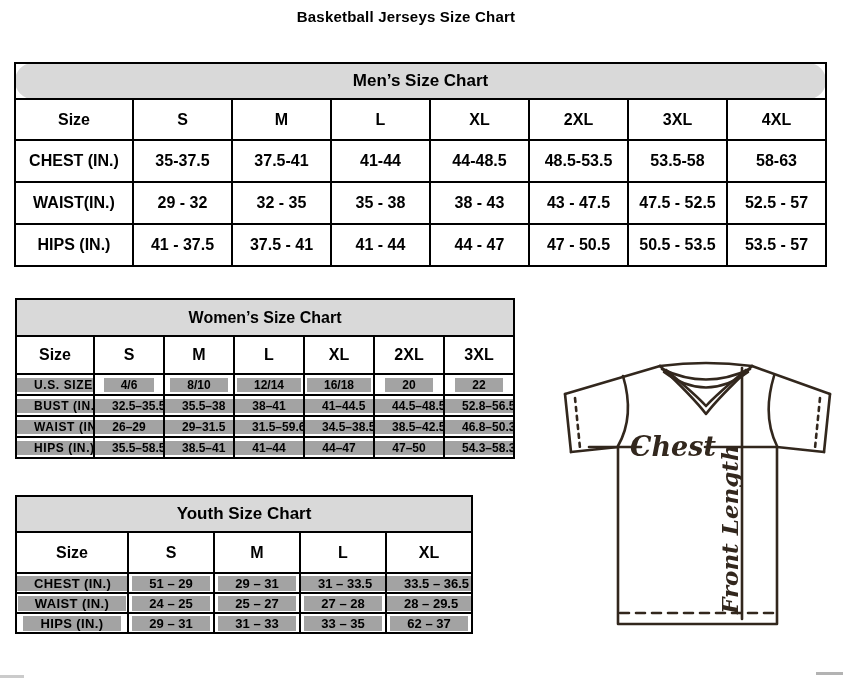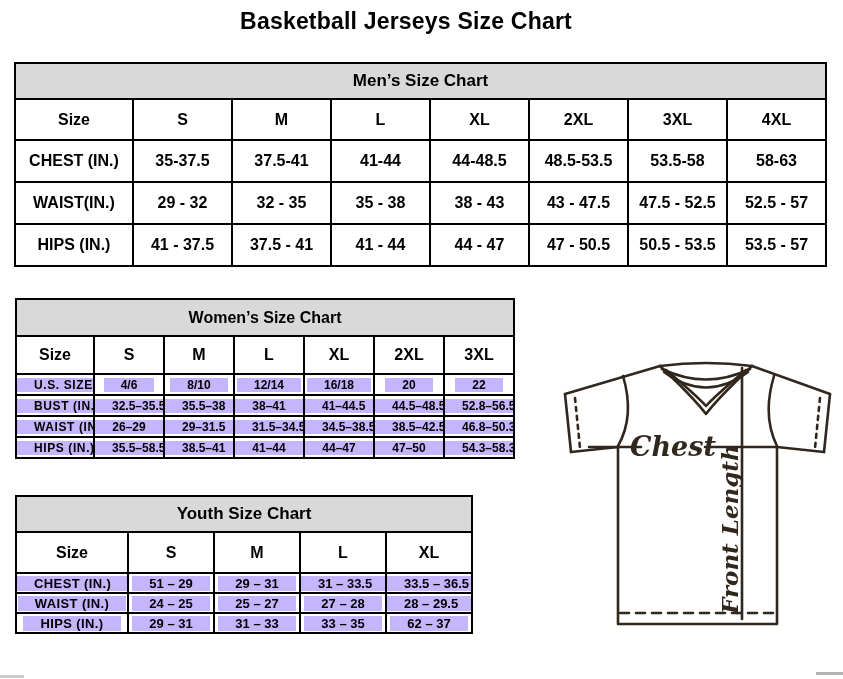--- a/index.html
+++ b/index.html
@@ -1,47 +1,47 @@
 <!DOCTYPE html>
 <html><head>
 <meta charset="utf-8">
 <style>
   html,body { margin:0; padding:0; background:#ffffff; }
   body { width:843px; height:679px; position:relative; overflow:hidden;
          font-family:"Liberation Sans", sans-serif; color:#000; }
 
   .page-title { position:absolute; top:8px; left:0; width:812px; text-align:center;
-                font-size:23px; font-weight:bold; letter-spacing:0.2px; }
+                font-size:15px; font-weight:bold; letter-spacing:0.2px; }
 
   table.tbl { position:absolute; border-collapse:collapse; table-layout:fixed;
               font-weight:bold; text-align:center; color:#000; }
   table.tbl th, table.tbl td { border:2px solid #000; padding:0; font-weight:bold; overflow:hidden; white-space:nowrap; }
   .band { background:#d9d9d9; }
 
   
   .mens { left:14px; top:62px; width:812px; }
-  .mens .band   { height:34px; font-size:17px; }
+  .mens .band   { height:34px; font-size:17px;border-radius:18px; }
   .mens tr.hdr th  { height:39px; font-size:16px; }
   .mens tr.data th, .mens tr.data td { height:40px; font-size:16px; }
 
   
   .womens { left:15px; top:298px; width:500px; }
   .womens .band  { height:35px; font-size:16px;margin-left:21px; }
   .womens tr.hdr th { height:36px; font-size:16px; }
   .womens tr.data th, .womens tr.data td { height:19px; font-size:12px; }
   .womens tr.data th { letter-spacing:0.6px; }
 
   
   .youth { left:15px; top:495px; width:458px; }
   .youth .band  { height:34px; font-size:17px; }
   .youth tr.hdr th { height:39px; font-size:16px; }
   .youth tr.data th, .youth tr.data td { height:18px; font-size:13px; }
   .youth tr.data th { letter-spacing:0.4px; }
 
-  .hl { background:#c4b5fd; padding:0 17px; }
+  .hl { background:#a3a3a3; padding:0 17px; }
 
   
   .jersey { position:absolute; left:556px; top:356px; width:286px; height:296px; }
 
   
   .sb-left  { position:absolute; left:0;    top:675px; width:24px; height:3px; background:#cbcbcb; }
   .sb-right { position:absolute; left:816px; top:672px; width:27px; height:3px; background:#b3b3b3; }
 </style>
 </head>
 <body>
@@ -144,21 +144,21 @@
     <td><span class="hl">35.5–38</span></td>
     <td><span class="hl">38–41</span></td>
     <td><span class="hl">41–44.5</span></td>
     <td><span class="hl">44.5–48.5</span></td>
     <td><span class="hl">52.8–56.5</span></td>
   </tr>
   <tr class="data">
     <th><span class="hl">WAIST (IN.)</span></th>
     <td><span class="hl">26–29</span></td>
     <td><span class="hl">29–31.5</span></td>
-    <td><span class="hl">31.5–34.5</span></td>
+    <td><span class="hl">31.5–59.6</span></td>
     <td><span class="hl">34.5–38.5</span></td>
     <td><span class="hl">38.5–42.5</span></td>
     <td><span class="hl">46.8–50.3</span></td>
   </tr>
   <tr class="data">
     <th><span class="hl">HIPS (IN.)</span></th>
     <td><span class="hl">35.5–58.5</span></td>
     <td><span class="hl">38.5–41</span></td>
     <td><span class="hl">41–44</span></td>
     <td><span class="hl">44–47</span></td>

